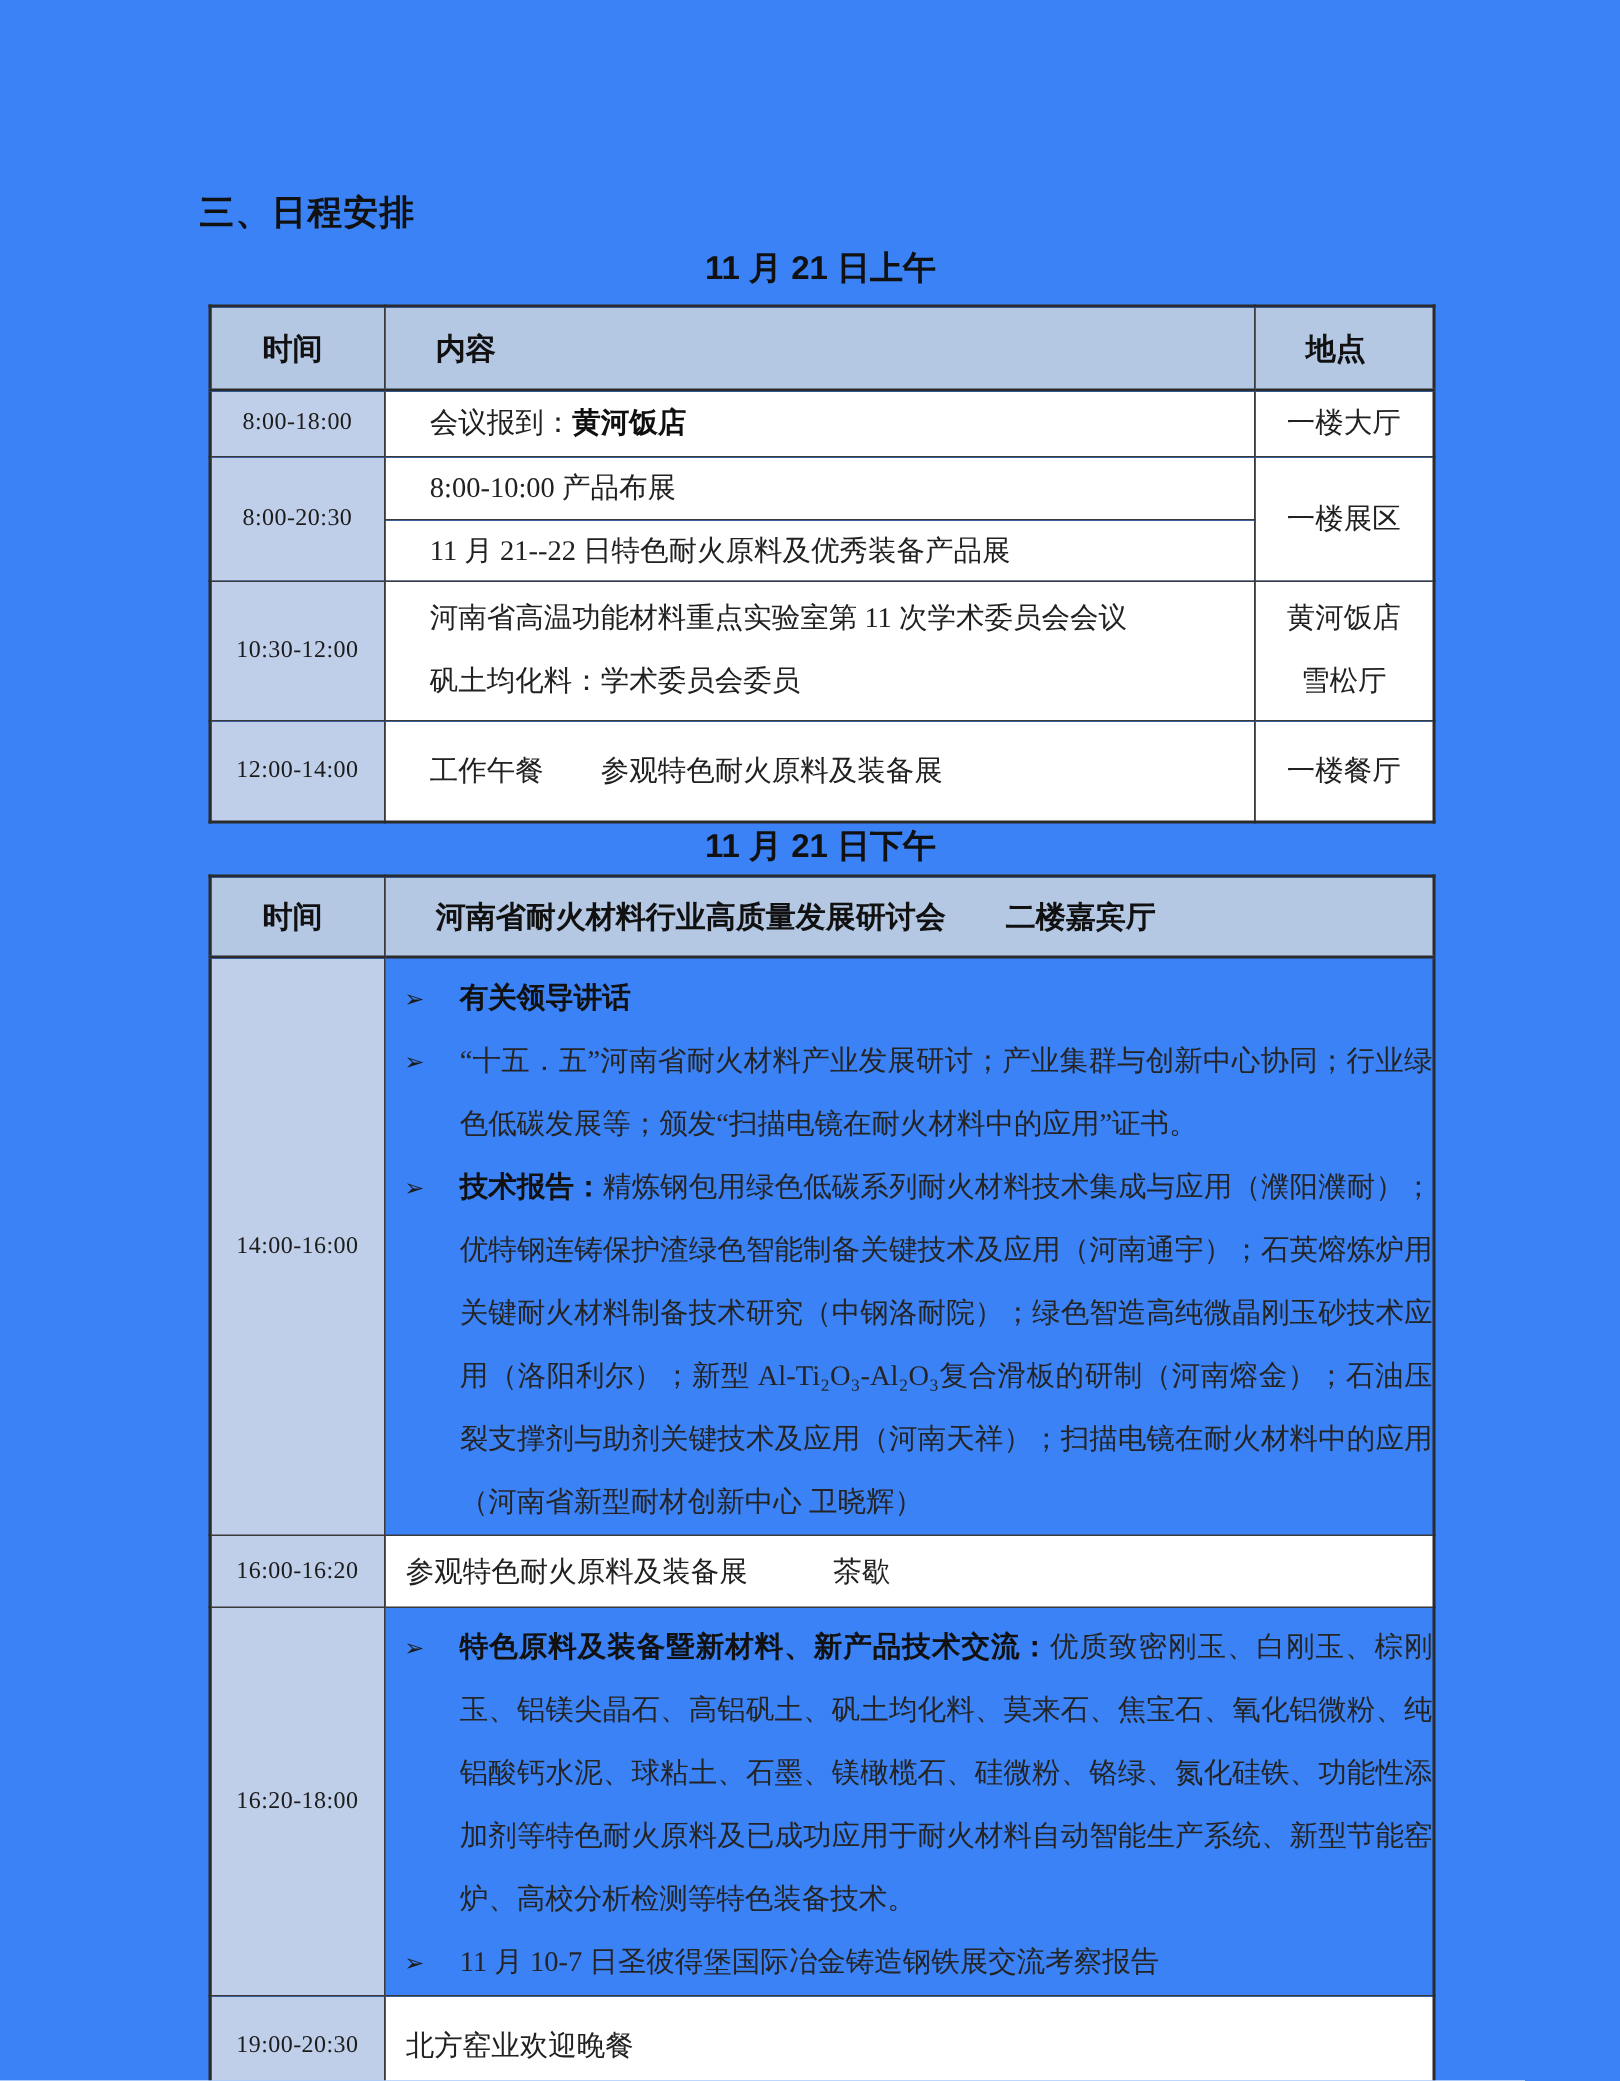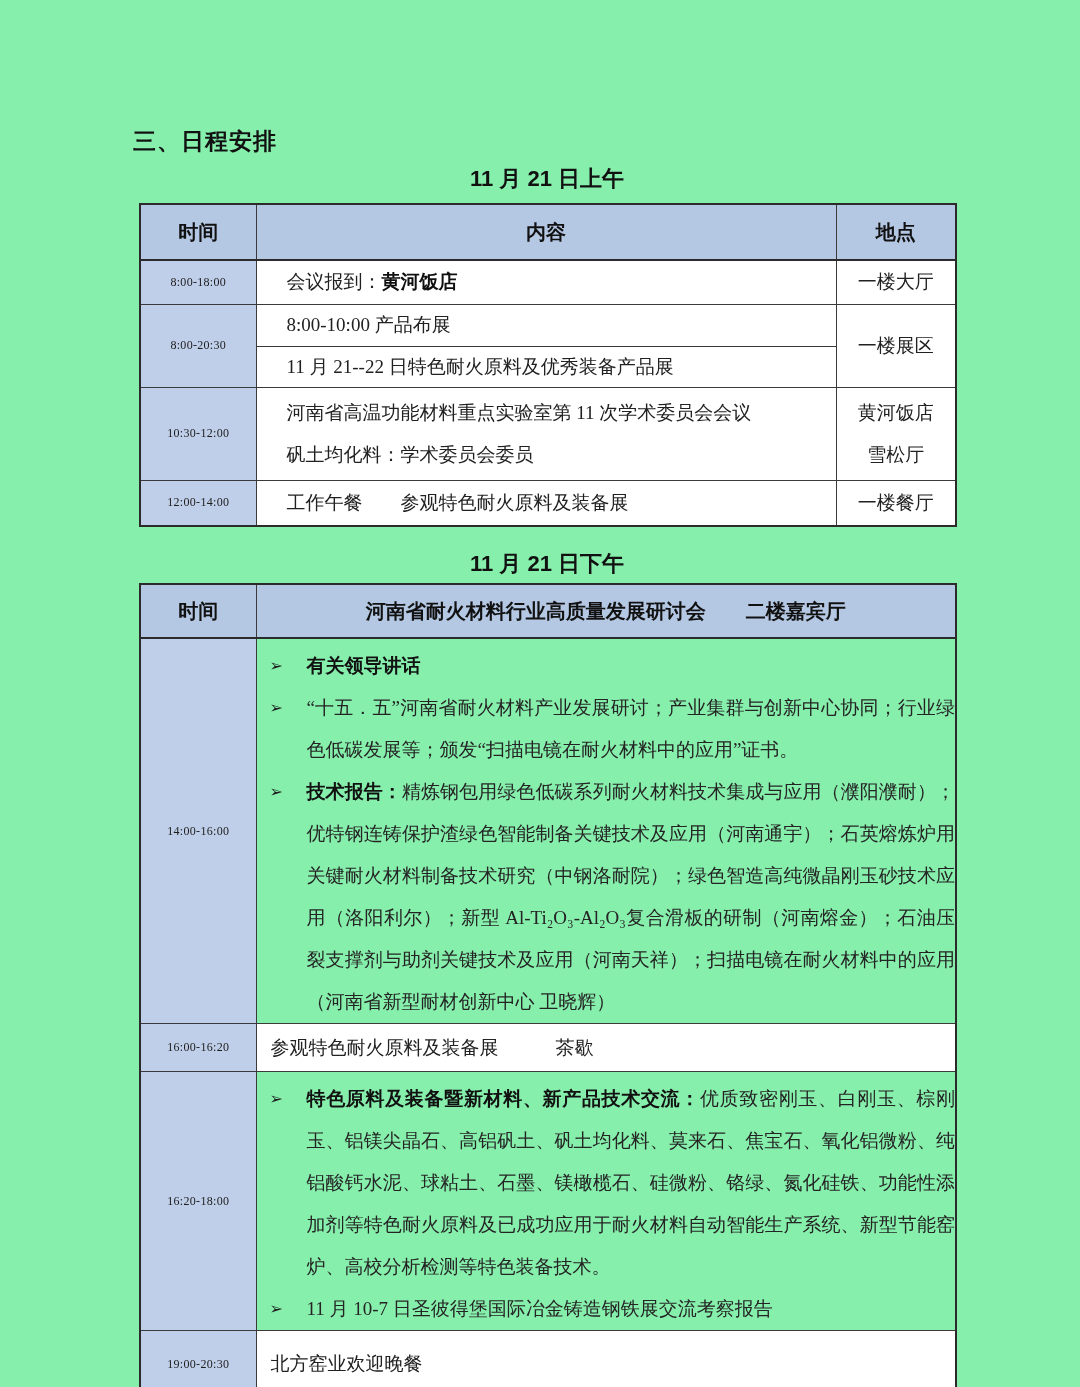--- a/index.html
+++ b/index.html
@@ -1,21 +1,21 @@
 <!DOCTYPE html>
 <html><head>
 <meta charset="utf-8">
 <style>
   * { margin: 0; padding: 0; box-sizing: border-box; }
   html, body { background: #ffffff; }
   .page {
     position: relative;
     width: 1080px;
     height: 1387px;
-    background: #86efac;
+    background: #3b82f6;
     font-family: "Liberation Serif", "DejaVu Serif", serif;
     color: #212121;
     overflow: hidden;
   }
   .doc-heading {
     position: absolute;
     left: 133px;
     top: 126px;
     font-family: "Liberation Sans", "DejaVu Sans", sans-serif;
     font-weight: bold;
@@ -54,26 +54,27 @@
   }
   table.sched { border: 2px solid #2b2b2b; }
   table.sched thead th { border-bottom: 2px solid #2b2b2b; }
 
   th.hdr {
     background: #b4c7e3;
     font-family: "Liberation Sans", "DejaVu Sans", sans-serif;
     font-weight: bold;
     font-size: 20px;
     color: #111;
-    text-align: center;
+    text-align: left;
+    padding-left: 34px;
   }
   td.time {
     background: #c0cfe9;
     text-align: center;
-    font-size: 12px;
+    font-size: 16px;
     color: #1c1c1c;
     letter-spacing: 0.3px;
   }
   th.time-hdr { background: #b4c7e3; }
   td.content { padding: 4px 30px; text-align: left; background: #fff; }
   td.loc { text-align: center; background: #fff; font-size: 19px; }
 
   .two-line div { line-height: 42px; }
 
   
@@ -136,21 +137,21 @@
         <td class="time">10:30-12:00</td>
         <td class="content two-line">
           <div>河南省高温功能材料重点实验室第 11 次学术委员会会议</div>
           <div>矾土均化料：学术委员会委员</div>
         </td>
         <td class="loc two-line">
           <div>黄河饭店</div>
           <div>雪松厅</div>
         </td>
       </tr>
-      <tr style="height:46px">
+      <tr style="height:68px">
         <td class="time">12:00-14:00</td>
         <td class="content">工作午餐　　参观特色耐火原料及装备展</td>
         <td class="loc">一楼餐厅</td>
       </tr>
     </tbody>
   </table>
 
   <div class="section-title title-afternoon">11 月 21 日下午</div>
 
   <table class="sched t-afternoon">

